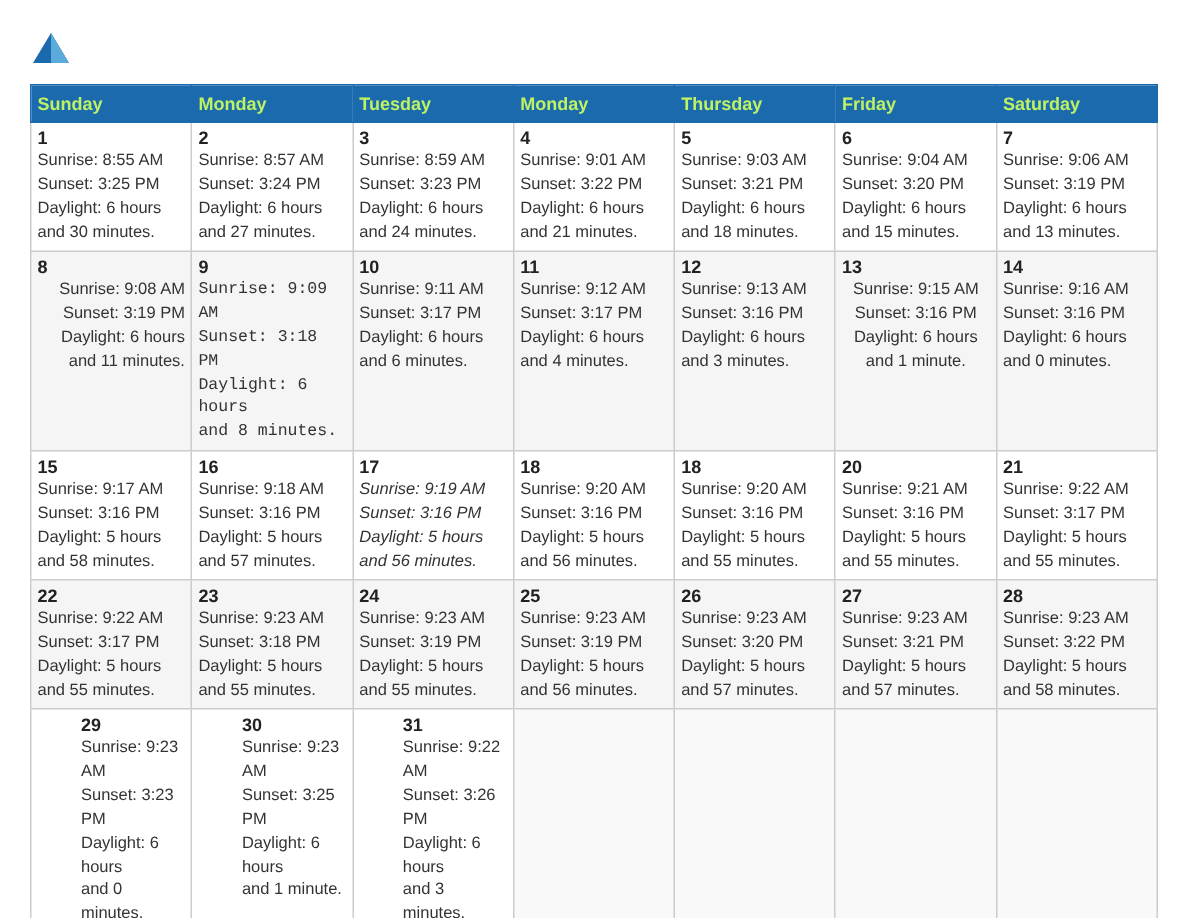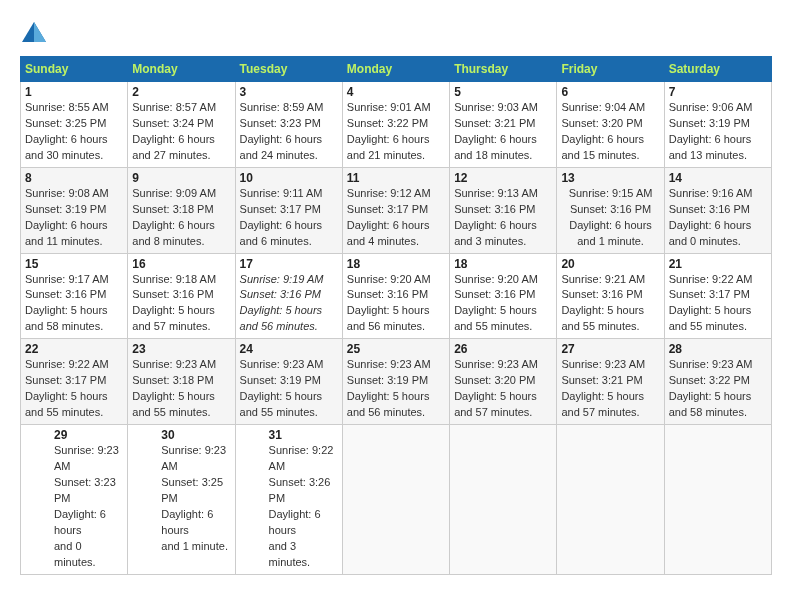--- a/index.html
+++ b/index.html
@@ -186,28 +186,28 @@
             <span class="day-num">7</span>
             <div class="day-info" style="white-space: pre-line;">Sunrise: 9:06 AM
 Sunset: 3:19 PM
 Daylight: 6 hours
 and 13 minutes.</div>
           </td>
         </tr>
         <tr>
           <td>
             <span class="day-num">8</span>
-            <div class="day-info" style="white-space: pre-line;">Sunrise: 9:08 AM
+            <div class="day-info" style="white-space: pre-line; text-align: right;">Sunrise: 9:08 AM
 Sunset: 3:19 PM
 Daylight: 6 hours
 and 11 minutes.</div>
           </td>
           <td>
             <span class="day-num">9</span>
-            <div class="day-info" style="white-space: pre-line;">Sunrise: 9:09 AM
+            <div class="day-info" style="white-space: pre-line; font-family: Liberation Mono, monospace;">Sunrise: 9:09 AM
 Sunset: 3:18 PM
 Daylight: 6 hours
 and 8 minutes.</div>
           </td>
           <td>
             <span class="day-num">10</span>
             <div class="day-info" style="white-space: pre-line;">Sunrise: 9:11 AM
 Sunset: 3:17 PM
 Daylight: 6 hours
 and 6 minutes.</div>

